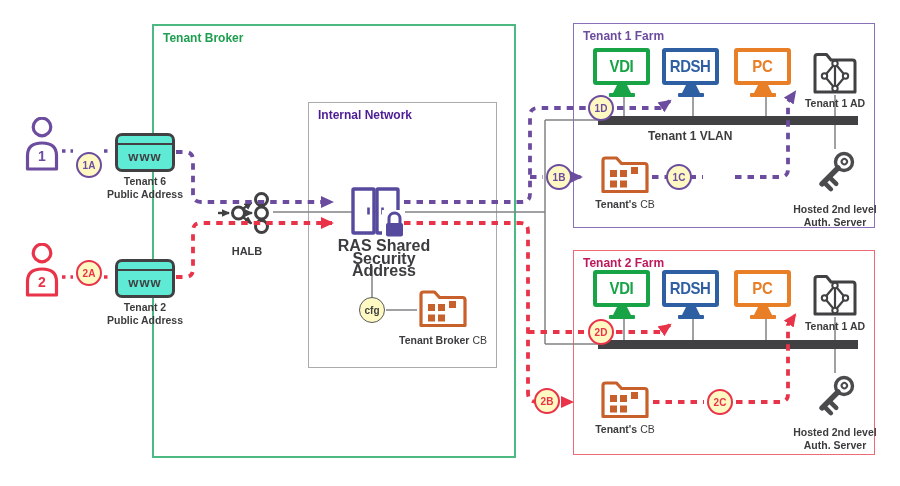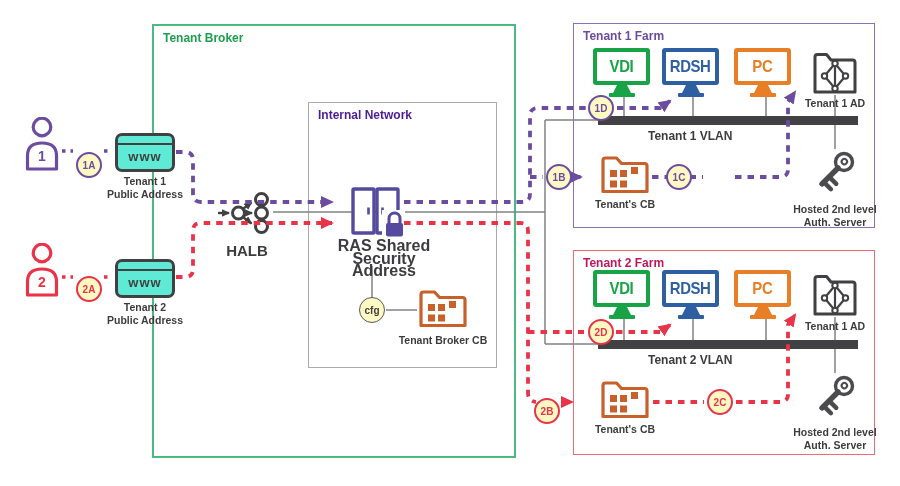--- a/index.html
+++ b/index.html
@@ -8,21 +8,21 @@
   .box-title{position:absolute;top:5px;left:9px;font-weight:700;font-size:12px;z-index:3;white-space:nowrap;}
   #svgLayer{position:absolute;left:0;top:0;z-index:2;pointer-events:none;}
   .badge{position:absolute;width:26px;height:26px;border-radius:50%;background:#fef9c3;
          box-sizing:border-box;display:flex;align-items:center;justify-content:center;
          font-weight:700;font-size:10px;z-index:3;}
   .badge.p{border:2.5px solid #6C4C9E;color:#6C4C9E;}
   .badge.r{border:2.5px solid #E83349;color:#E83349;}
   .badge.g{border:1.6px solid #58585A;color:#414042;text-align:right;}
   .cap{position:absolute;font-weight:700;font-size:10.5px;line-height:12.5px;color:#3C3C3E;
        text-align:center;z-index:3;}
-  .xb{font-weight:700;margin-left:3px;text-align:right;}
+  .xb{font-weight:400;margin-left:3px;text-align:right;}
   .www-box{position:absolute;width:60px;height:39px;border:3px solid #414042;border-radius:7px;
            background:#5eead4;box-sizing:border-box;z-index:3;}
   .www-top{height:7px;border-bottom:2.5px solid #414042;}
   .www-text{text-align:center;font-weight:800;font-size:13px;color:#414042;letter-spacing:1px;margin-top:4px;}
   .user{position:absolute;width:36px;height:54px;z-index:3;}
   .unum{position:absolute;top:31px;left:0;width:100%;text-align:center;font-weight:800;font-size:14px;}
   .monitor{position:absolute;width:57px;height:37px;background:#fff;border-radius:3px;
            box-sizing:border-box;display:flex;align-items:center;justify-content:center;z-index:3;}
   .mon-label{font-weight:800;font-size:17px;letter-spacing:-0.5px;transform:scaleX(0.88);}
   .stand{position:absolute;top:33px;left:50%;transform:translateX(-50%);width:10px;height:0;
@@ -48,21 +48,20 @@
   <div class="box" style="left:573px;top:23px;width:302px;height:205px;border:1.5px solid #8A70B8;">
     <div class="box-title" style="color:#6C4C9E;">Tenant 1 Farm</div>
   </div>
   <div class="box" style="left:573px;top:250px;width:302px;height:205px;border:1.5px solid #EE6A77;">
     <div class="box-title" style="color:#be185d;">Tenant 2 Farm</div>
   </div>
 
   <div class="vlan" style="left:598px;top:116px;width:260px;"></div>
   <div class="vlan-label" style="left:648px;top:129px;">Tenant 1 VLAN</div>
   <div class="vlan" style="left:598px;top:340px;width:260px;"></div>
-  <div class="vlan-label" style="left:648px;top:353px;">Tenant 2 VLAN</div>
 
   <svg id="svgLayer" width="900" height="486" viewBox="0 0 900 486">
     <defs>
       <marker id="ap" markerUnits="userSpaceOnUse" markerWidth="14" markerHeight="13" refX="11" refY="6" orient="auto">
         <path d="M0,0 L13,6 L0,12 Z" fill="#6C4C9E"></path>
       </marker>
       <marker id="ar" markerUnits="userSpaceOnUse" markerWidth="14" markerHeight="13" refX="11" refY="6" orient="auto">
         <path d="M0,0 L13,6 L0,12 Z" fill="#E83349"></path>
       </marker>
       <marker id="md" markerUnits="userSpaceOnUse" markerWidth="9" markerHeight="8" refX="7" refY="3.75" orient="auto">
@@ -213,42 +212,42 @@
       <path d="M3.5,52 V38.5 Q3.5,26 18,26 Q32.5,26 32.5,38.5 V52 Z" fill="#fff" stroke="#6C4C9E" stroke-width="3.2" stroke-linejoin="round"></path>
     </svg>
     <span class="unum" style="color:#6C4C9E;">1</span>
   </div>
   <div class="badge p" style="left:76px;top:152px;">1A</div>
   <div class="www-box" style="left:115px;top:133px;">
     <div class="www-top"></div>
     <div class="www-text">www</div>
   </div>
   <div class="cap" style="left:90px;top:175px;width:110px;">
-    <div>Tenant 1</div>
+    <div>Tenant 6</div>
     <div>Public Address</div>
   </div>
 
   <div class="user" style="left:24px;top:243px;">
     <svg width="36" height="54">
       <circle cx="18" cy="10" r="8.8" fill="#fff" stroke="#E83349" stroke-width="3.2"></circle>
       <path d="M3.5,52 V38.5 Q3.5,26 18,26 Q32.5,26 32.5,38.5 V52 Z" fill="#fff" stroke="#E83349" stroke-width="3.2" stroke-linejoin="round"></path>
     </svg>
     <span class="unum" style="color:#E83349;">2</span>
   </div>
-  <div class="badge r" style="left:76px;top:276px;">2A</div>
+  <div class="badge r" style="left:76px;top:260px;">2A</div>
   <div class="www-box" style="left:115px;top:259px;">
     <div class="www-top"></div>
     <div class="www-text">www</div>
   </div>
   <div class="cap" style="left:90px;top:301px;width:110px;">
     <div>Tenant 2</div>
     <div>Public Address</div>
   </div>
 
-  <div class="cap" style="left:217px;top:245px;width:60px;font-size:15px;">HALB</div>
+  <div class="cap" style="left:217px;top:245px;width:60px;font-size:11px;">HALB</div>
   <div class="cap" style="left:324px;top:240px;width:120px;font-size:16px;">
     <div>RAS Shared</div>
     <div>Security Address</div>
   </div>
   <div class="badge g" style="left:359px;top:297px;">cfg</div>
   <div class="cap" style="left:385px;top:334px;width:116px;">
     <span>Tenant Broker</span><span class="xb">CB</span>
   </div>
 
   <div class="monitor b-green" style="left:593px;top:48px;">
@@ -295,16 +294,16 @@
   </div>
   <div class="cap" style="left:785px;top:320px;width:100px;">Tenant 1 AD</div>
   <div class="cap" style="left:567px;top:423px;width:116px;">
     <span>Tenant's</span><span class="xb">CB</span>
   </div>
   <div class="cap" style="left:772px;top:426px;width:126px;">
     <div>Hosted 2nd level</div>
     <div>Auth. Server</div>
   </div>
   <div class="badge r" style="left:588px;top:319px;">2D</div>
-  <div class="badge r" style="left:534px;top:398px;">2B</div>
+  <div class="badge r" style="left:534px;top:388px;">2B</div>
   <div class="badge r" style="left:707px;top:389px;">2C</div>
 
 </div>
 
 </body></html>

